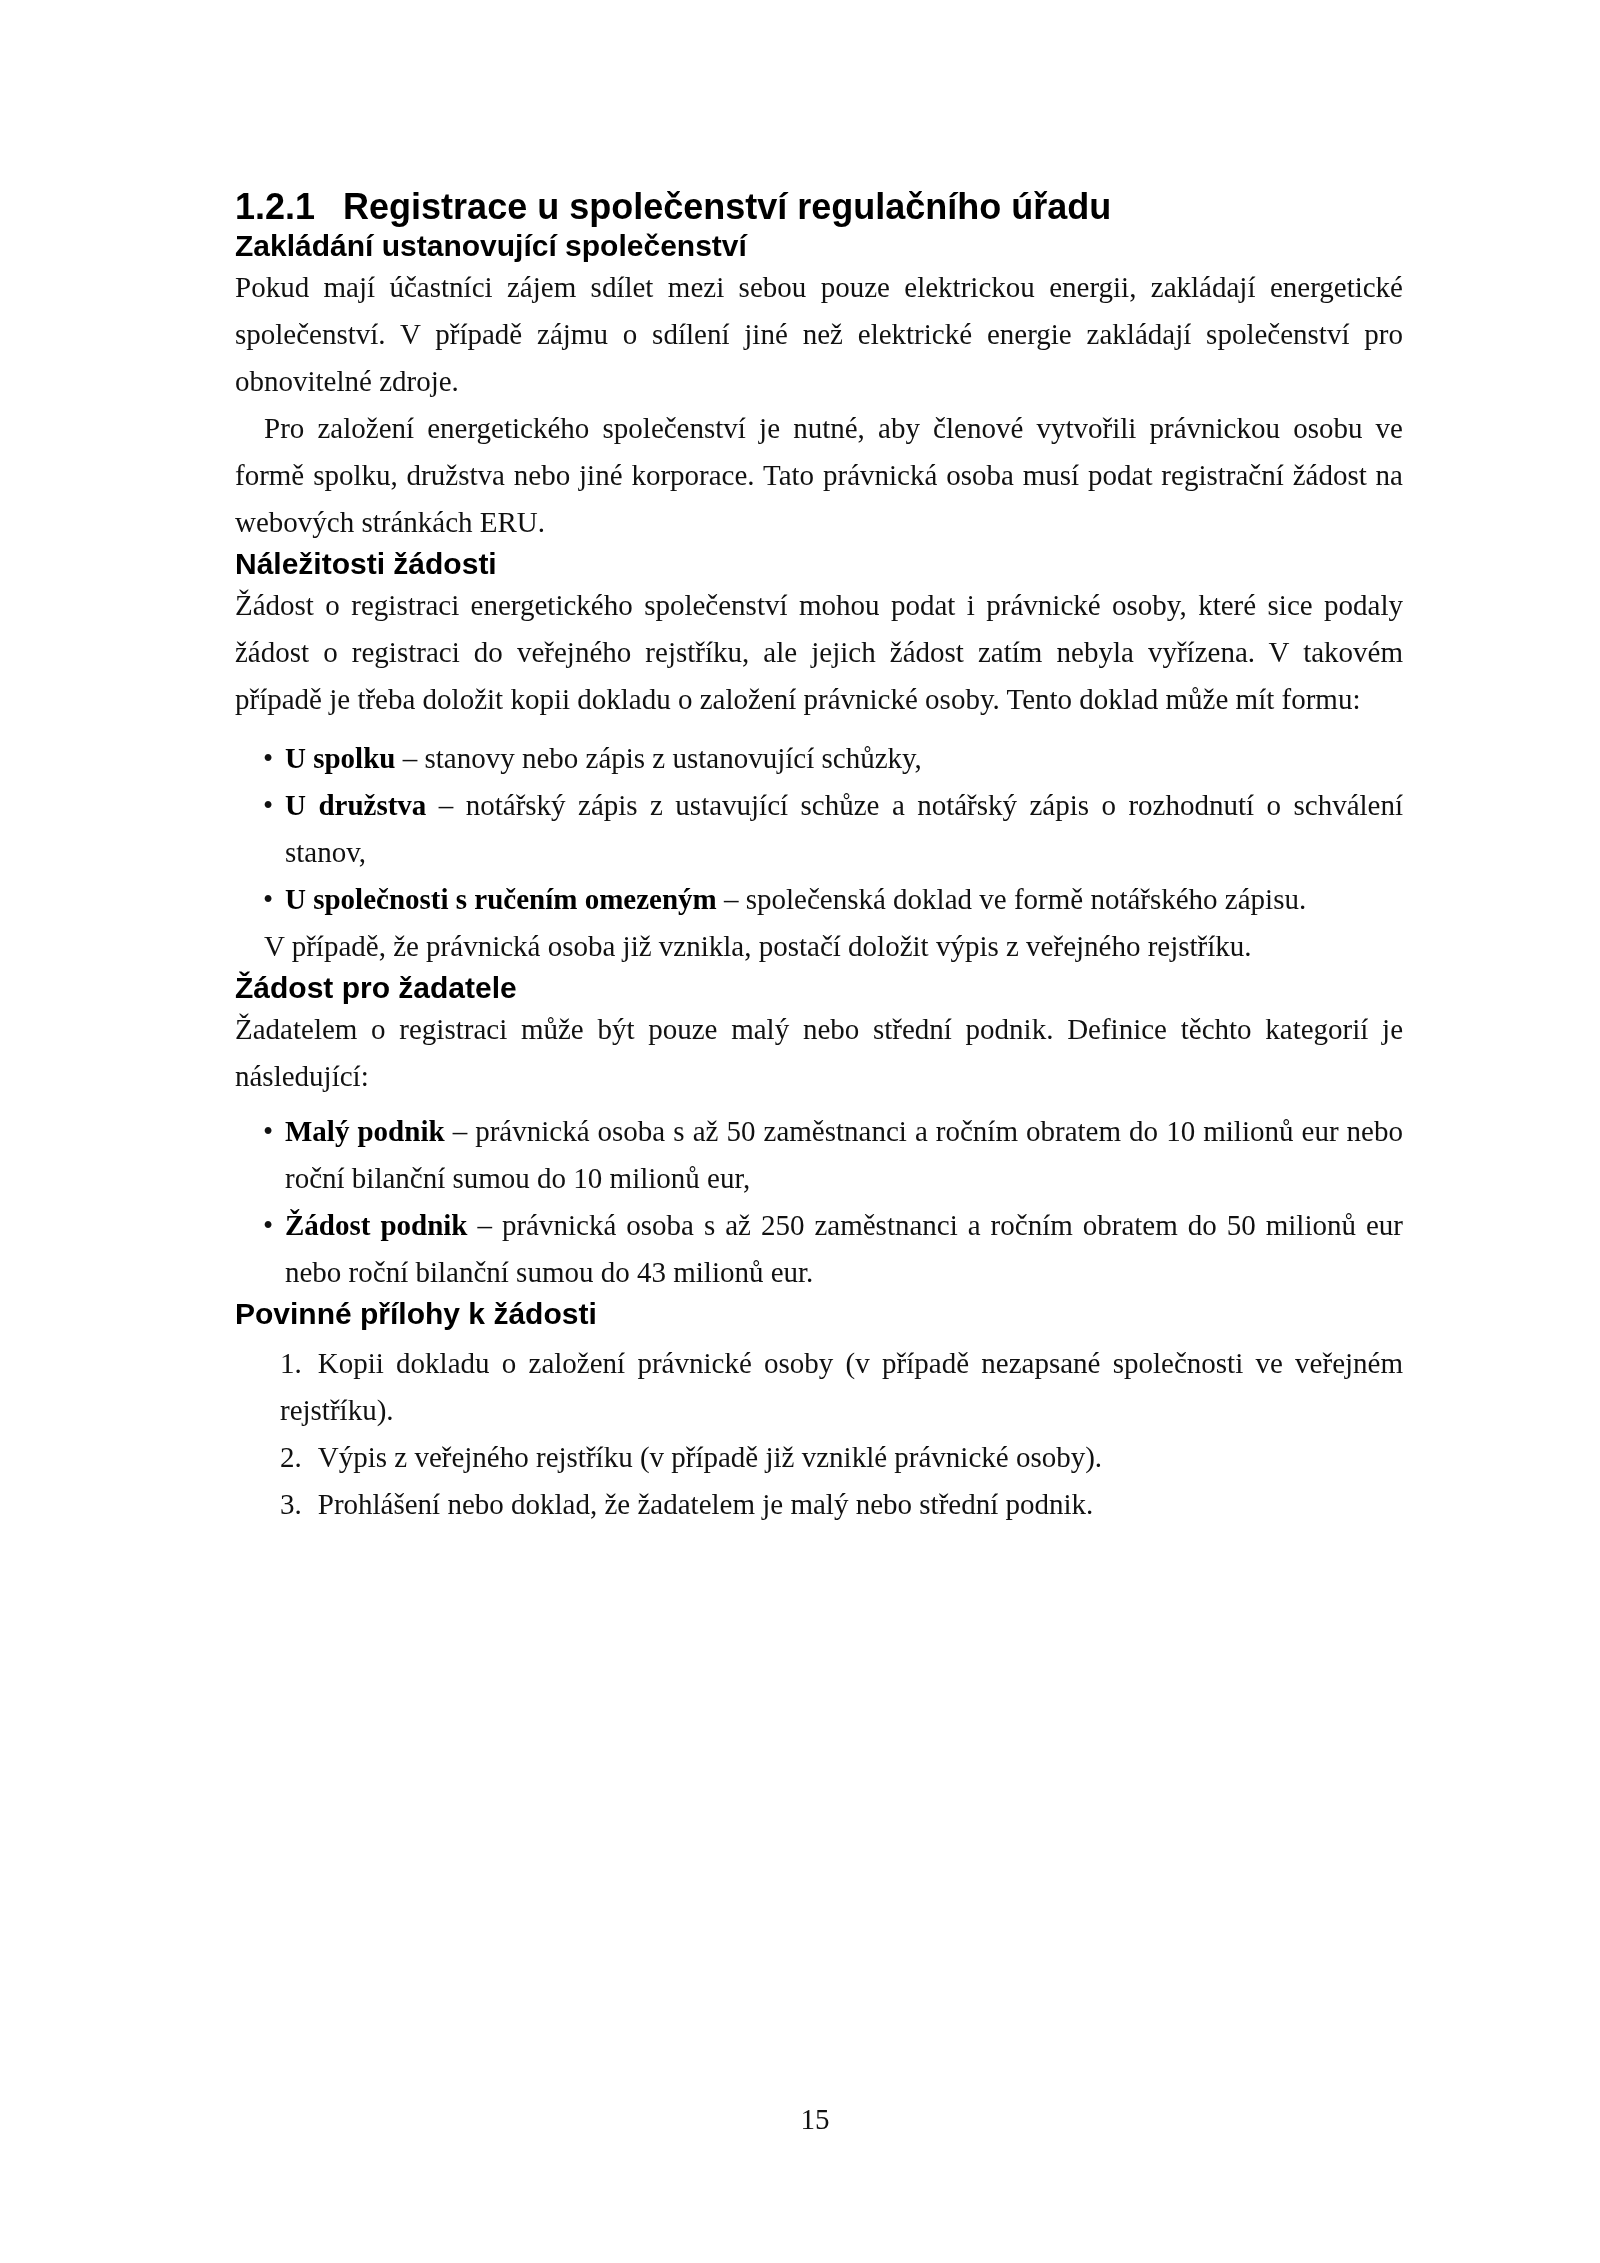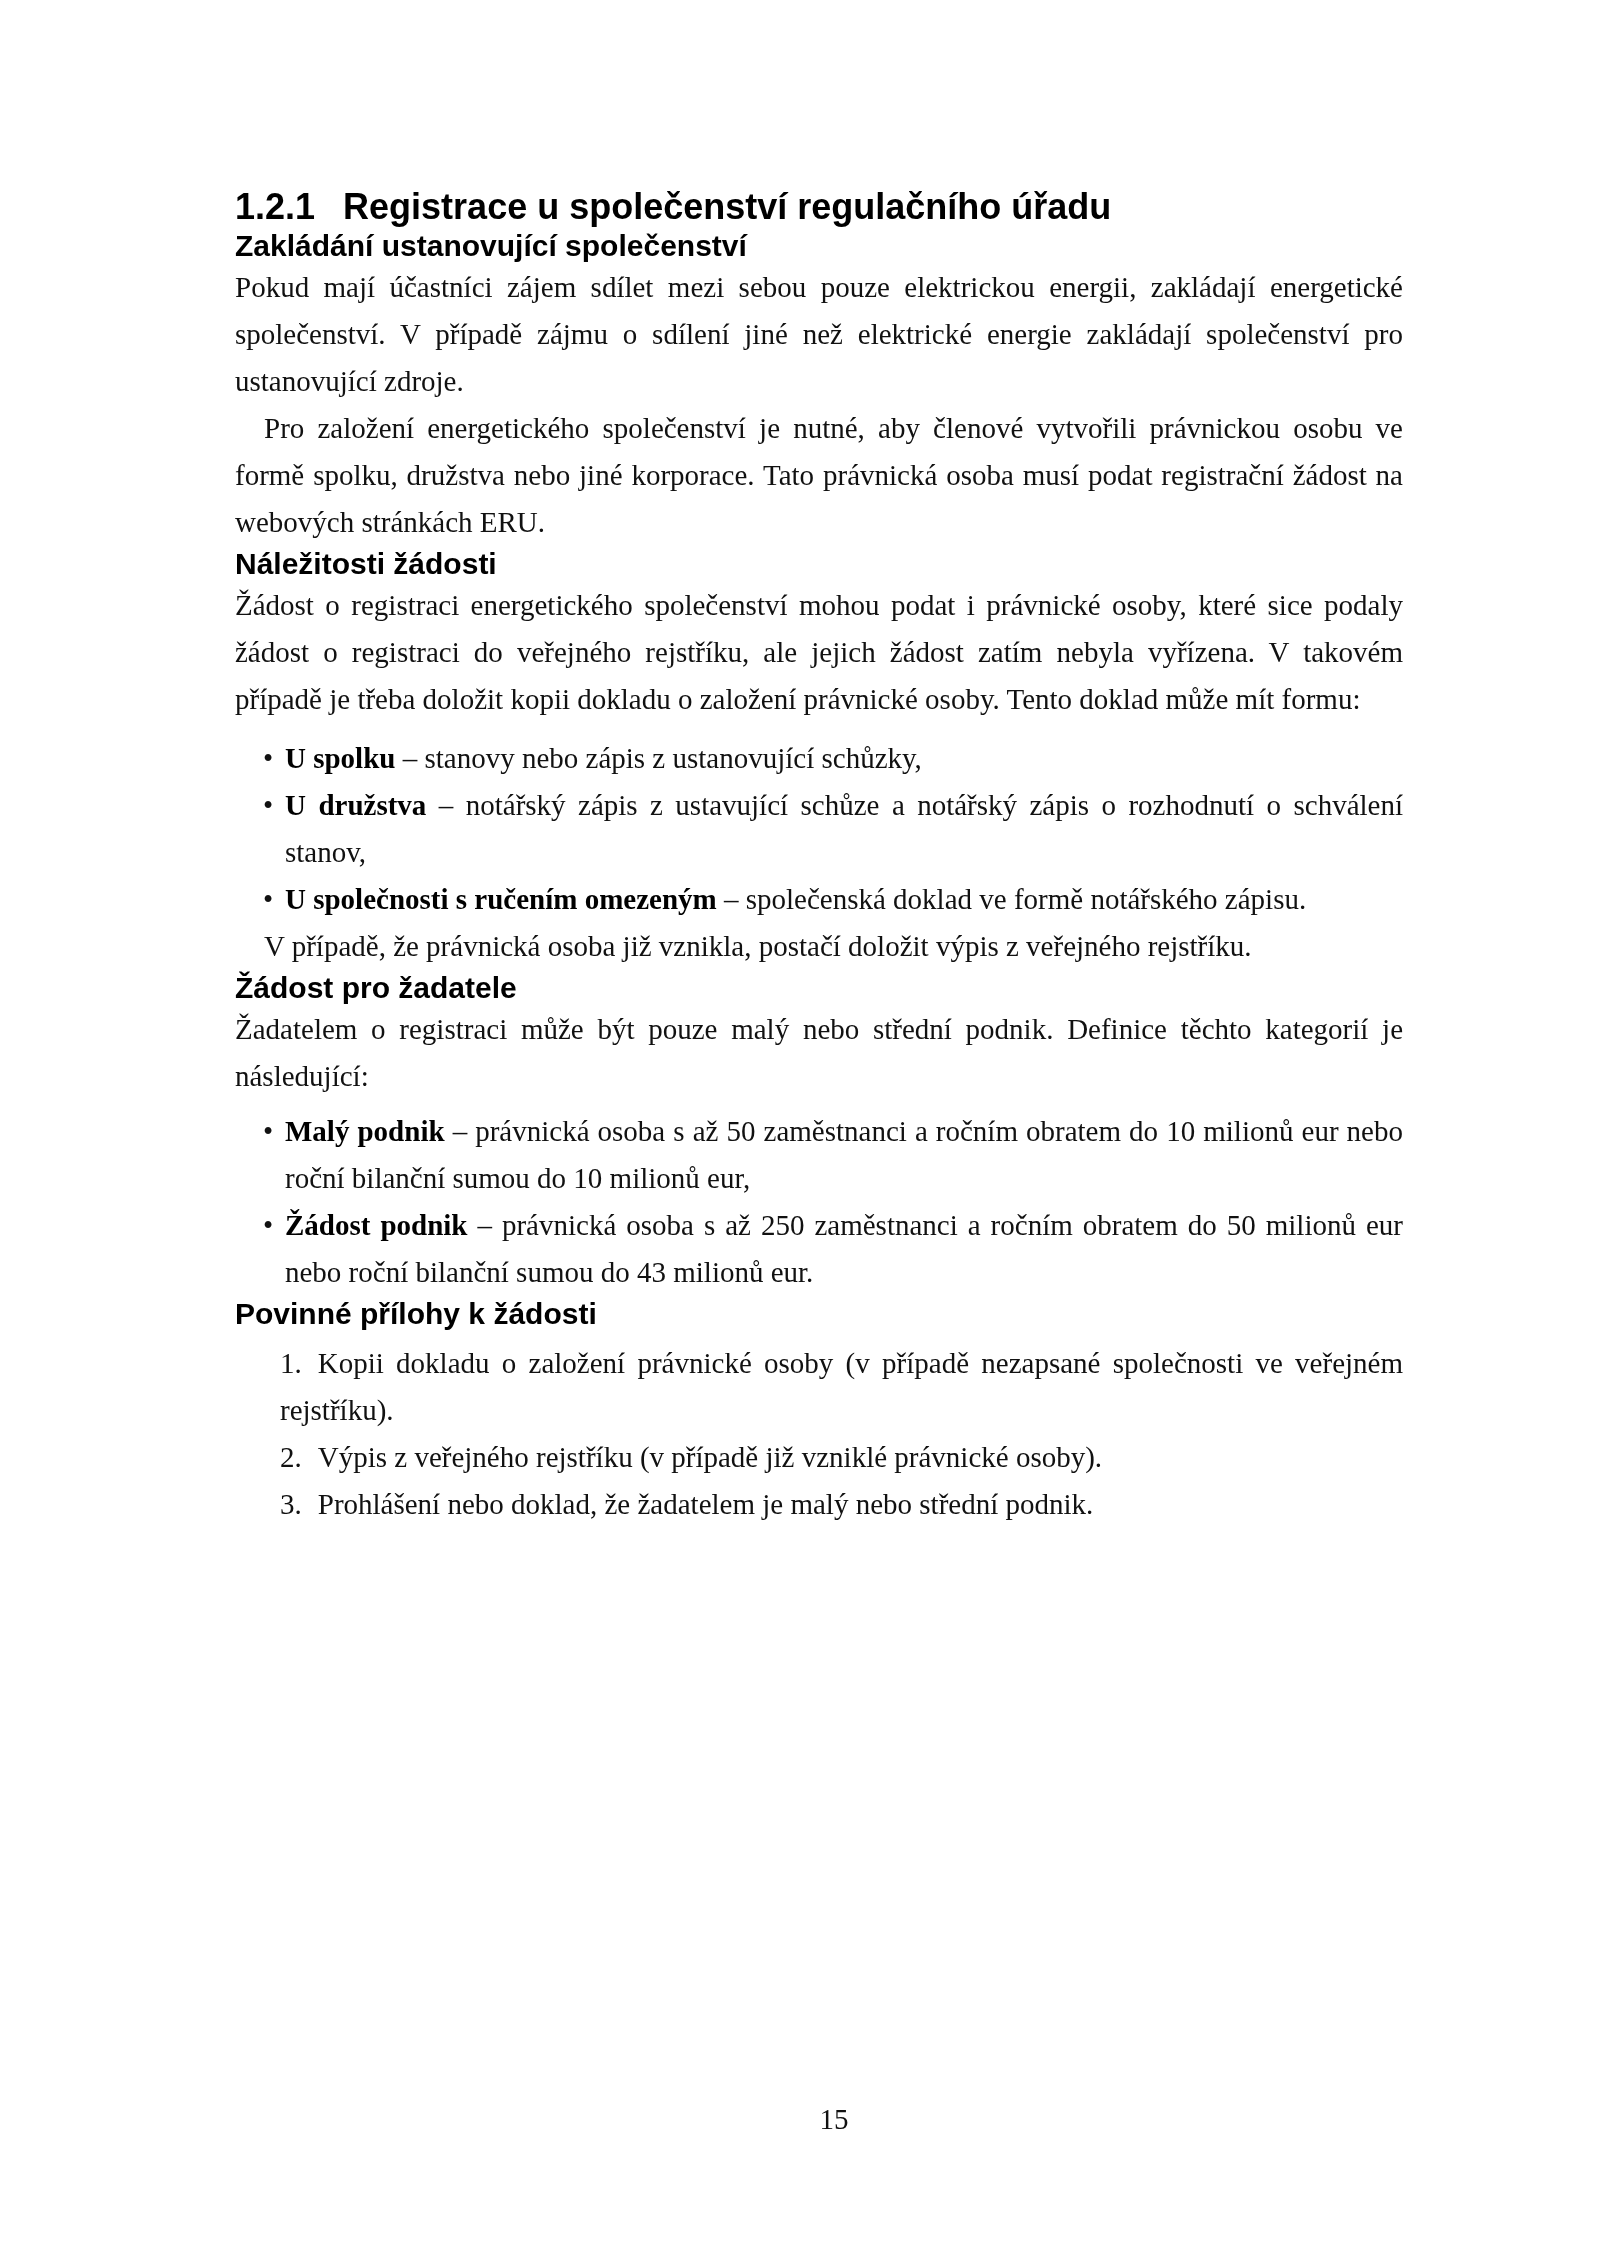--- a/index.html
+++ b/index.html
@@ -70,42 +70,42 @@
     padding-left:45px;
     font-family:"Liberation Serif", serif;
     font-size:29px;
     line-height:47px;
     text-align:justify;
     color:#111;
   }
   .oli .oli-num { margin-right:16px; }
   .page-number {
     position:absolute;
-    left:250px; top:2096px;
+    left:231px; top:2096px;
     width:1168px;
     text-align:center;
     font-family:"Liberation Serif", serif;
     font-size:29px;
     line-height:47px;
     color:#111;
   }
 </style>
 </head>
 <body>
 
 <div class="page">
   <div class="content">
 
     <h2 class="section-heading">
       <span>1.2.1</span>
       <span>Registrace u společenství regulačního úřadu</span>
     </h2>
 
     <h3 class="sub-heading mt-h3a">Zakládání ustanovující společenství</h3>
-    <p class="body mt-p">Pokud mají účastníci zájem sdílet mezi sebou pouze elektrickou energii, zakládají energetické společenství. V případě zájmu o sdílení jiné než elektrické energie zakládají společenství pro ustanovující zdroje.</p>
+    <p class="body mt-p">Pokud mají účastníci zájem sdílet mezi sebou pouze elektrickou energii, zakládají energetické společenství. V případě zájmu o sdílení jiné než elektrické energie zakládají společenství pro obnovitelné zdroje.</p>
     <p class="body indent">Pro založení energetického společenství je nutné, aby členové vytvořili právnickou osobu ve formě spolku, družstva nebo jiné korporace. Tato právnická osoba musí podat registrační žádost na webových stránkách ERU.</p>
 
     <h3 class="sub-heading mt-h3b">Náležitosti žádosti</h3>
     <p class="body mt-p">Žádost o registraci energetického společenství mohou podat i právnické osoby, které sice podaly žádost o registraci do veřejného rejstříku, ale jejich žádost zatím nebyla vyřízena. V takovém případě je třeba doložit kopii dokladu o založení právnické osoby. Tento doklad může mít formu:</p>
 
     <div class="itemize">
       <div class="li">
         <span class="li-bullet">•</span>
         <strong>U spolku</strong><span> – stanovy nebo zápis z ustanovující schůzky,</span>
       </div>

